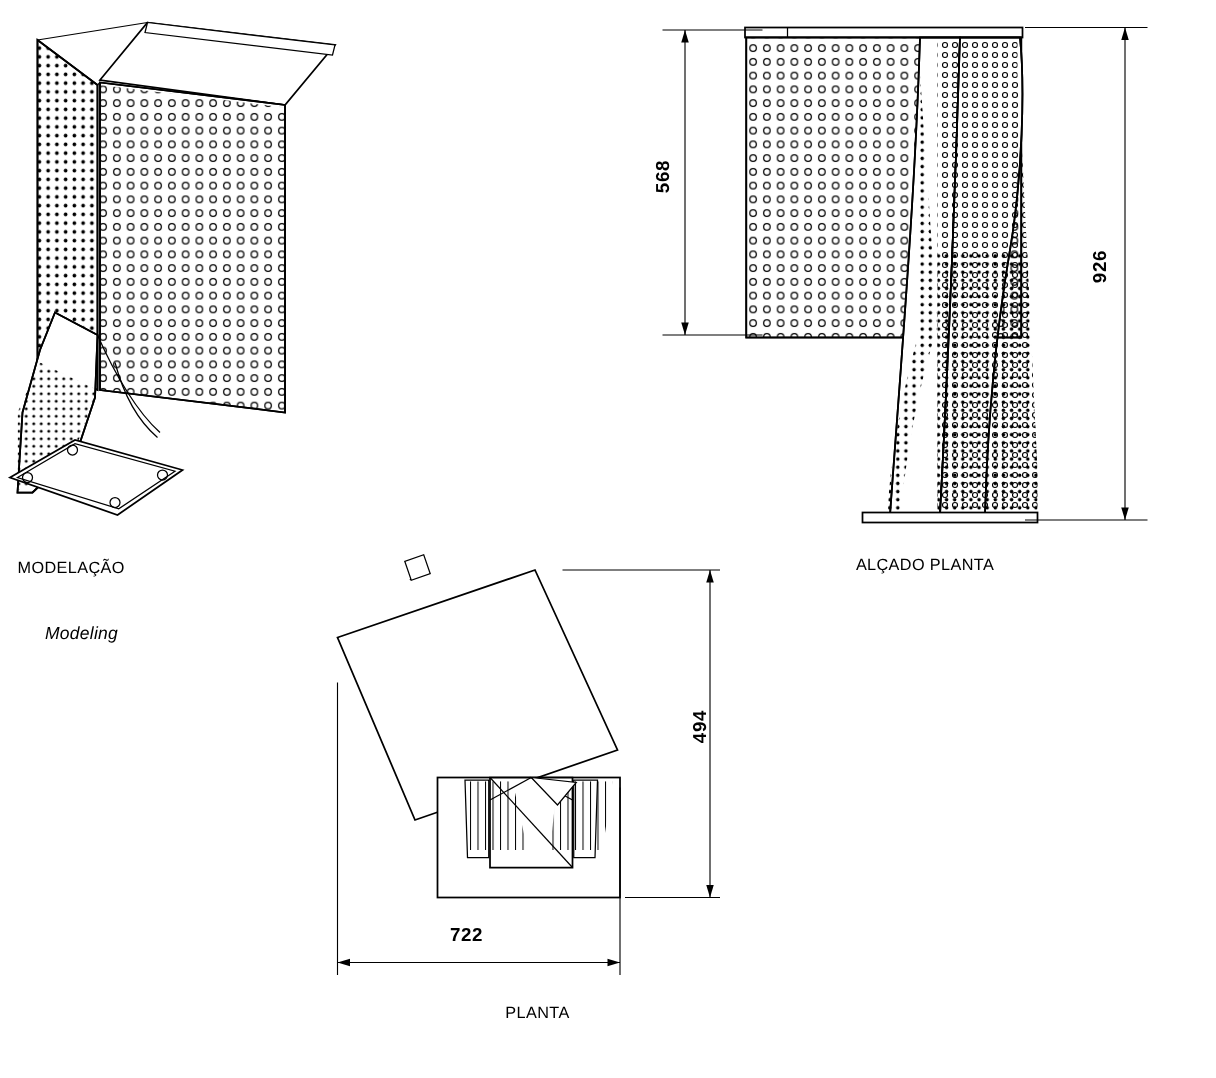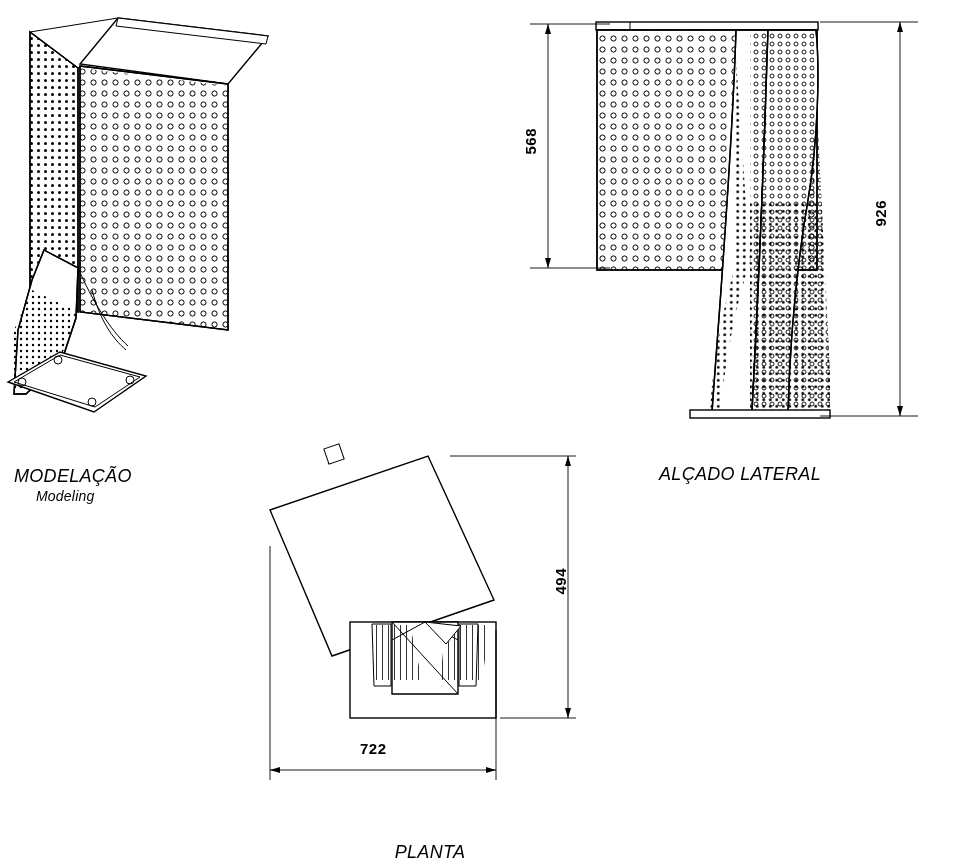--- a/index.html
+++ b/index.html
@@ -24,24 +24,22 @@
   .view {
     position: absolute;
   }
   .caption {
     position: absolute;
     text-align: center;
     line-height: 1.25;
     white-space: nowrap;
   }
   .caption .pt {
-    font-size: 18px;
-    font-style: italic;
+    font-size: 13px;
     letter-spacing: 0.3px;
-    margin-top: 19px;
   }
   .caption .en {
     font-size: 14px;
     font-style: italic;
     letter-spacing: 0.2px;
   }
   .dim-label {
     position: absolute;
     font-size: 15px;
     font-weight: bold;
@@ -119,21 +117,21 @@
 
       <polygon class="ln med fillwhite" points="8,382 60,352 146,376 94,412"></polygon>
       <circle class="ln thin" cx="22" cy="382" r="4" fill="none"></circle>
       <circle class="ln thin" cx="58" cy="360" r="4" fill="none"></circle>
       <circle class="ln thin" cx="130" cy="380" r="4" fill="none"></circle>
       <circle class="ln thin" cx="92" cy="402" r="4" fill="none"></circle>
       <polygon class="ln thin" points="14,382 60,355 140,377 95,407" fill="none"></polygon>
     </svg>
     <div class="caption" style="left:14px; top:446px; text-align:left;">
       <div class="pt">MODELAÇÃO</div>
-      <div class="en" style="padding-left:22px;">Modeling</div>
+      <div class="en" style="padding-left:22px;margin-top:36px;">Modeling</div>
     </div>
   </div>
 
   <div class="view" style="left:520px; top:0px; width:420px; height:440px;">
     <svg width="420" height="440" viewBox="0 0 420 440">
       <defs>
         <pattern id="perfS" width="11" height="11" patternUnits="userSpaceOnUse">
           <circle cx="5.5" cy="5.5" r="2.6" fill="none" stroke="#000" stroke-width="1"></circle>
         </pattern>
         <pattern id="perfSdense" width="6.5" height="6.5" patternUnits="userSpaceOnUse">
@@ -185,21 +183,21 @@
 
       <line class="dimline" x1="300" y1="22" x2="398" y2="22"></line>
       <line class="dimline" x1="300" y1="416" x2="398" y2="416"></line>
       <line class="dimline" x1="380" y1="22" x2="380" y2="416"></line>
       <polygon points="380,22 377,32 383,32" fill="#000"></polygon>
       <polygon points="380,416 377,406 383,406" fill="#000"></polygon>
     </svg>
     <div class="dim-label dim-v" style="left:2px; top:128px;">568</div>
     <div class="dim-label dim-v" style="left:352px; top:200px;">926</div>
     <div class="caption" style="left:100px; top:444px; width:240px;">
-      <div class="pt">ALÇADO LATERAL</div>
+      <div class="pt">ALÇADO PLANTA</div>
     </div>
   </div>
 
   <div class="view" style="left:250px; top:440px; width:360px; height:400px;">
     <svg width="360" height="400" viewBox="0 0 360 400">
       <defs>
         <pattern id="hatchL" width="6" height="6" patternUnits="userSpaceOnUse">
           <line x1="0" y1="0" x2="0" y2="6" stroke="#000" stroke-width="1.6"></line>
         </pattern>
         <clipPath id="clipFinL">
@@ -240,18 +238,18 @@
       <polygon points="318,278 315,268 321,268" fill="#000"></polygon>
 
       <line class="dimline" x1="20" y1="106" x2="20" y2="340"></line>
       <line class="dimline" x1="246" y1="190" x2="246" y2="340"></line>
       <line class="dimline" x1="20" y1="330" x2="246" y2="330"></line>
       <polygon points="20,330 30,327 30,333" fill="#000"></polygon>
       <polygon points="246,330 236,327 236,333" fill="#000"></polygon>
     </svg>
     <div class="dim-label dim-v" style="left:302px; top:128px;">494</div>
     <div class="dim-label" style="left:110px; top:300px;">722</div>
-    <div class="caption" style="left:60px; top:382px; width:240px;text-align:center;">
+    <div class="caption" style="left:60px; top:362px; width:240px;text-align:center;">
       <div class="pt">PLANTA</div>
     </div>
   </div>
 
 </div>
 
 </body></html>

